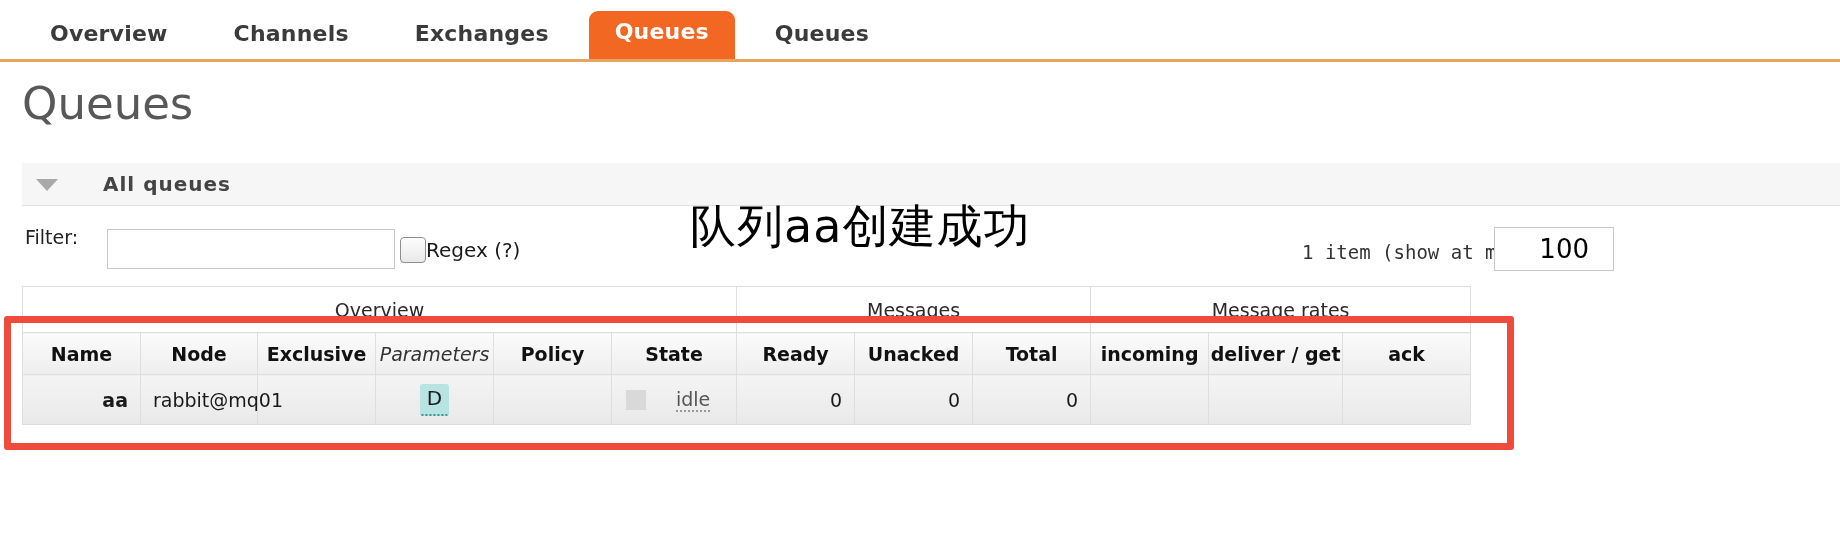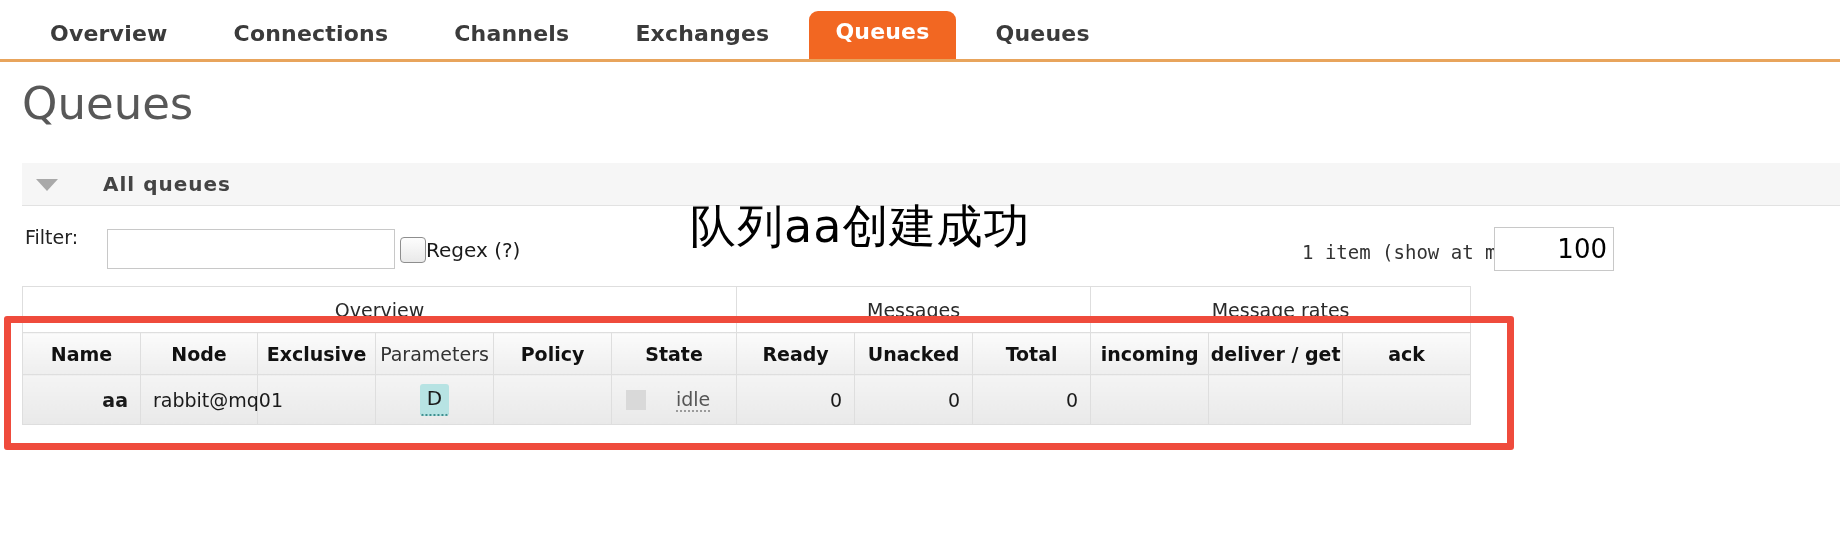--- a/index.html
+++ b/index.html
@@ -118,21 +118,21 @@
     white-space: nowrap;
     font-family: "DejaVu Sans Mono", "Liberation Mono", monospace;
   }
   .count-input {
     position: absolute; left: 1472px; top: 5px;
     width: 120px; height: 44px;
     border: 1px solid #c8c8c8;
     background: #fff;
     font-size: 26px;
     text-align: right;
-    padding: 2px 6px;
+    padding: 2px 24px;
     font-family: "DejaVu Sans", "Liberation Sans", sans-serif;
     outline: none;
   }
 
   
   .annotation {
     position: absolute; left: 690px; top: 196px;
     font-size: 46px;
     color: #000000;
     font-family: "DejaVu Sans", "Liberation Sans", sans-serif;
@@ -167,21 +167,21 @@
   }
   tr.col-head th {
     background: linear-gradient(180deg,#fbfbfb,#eeeeee);
     height: 42px;
     font-size: 19px;
     font-weight: bold;
     color: #111;
     text-align: center;
     vertical-align: middle;
   }
-  tr.col-head th.plain { font-weight: normal; color:#333; }
+  tr.col-head th.plain { font-weight: normal; color:#333;font-style:italic; }
   tr.data-row td {
     background: linear-gradient(180deg,#f4f4f4,#e9e9e9);
     height: 50px;
     font-size: 19px;
     color: #1a1a1a;
     vertical-align: middle;
     padding: 0 12px;
   }
   td.cell-name { font-weight: bold; text-align: right; }
   td.cell-node { color: #a3a3a3; text-align: left; font-size: 18px; }
@@ -223,21 +223,20 @@
   }
 </style>
 </head>
 <body>
 
 <div id="root">
 
   <div class="navbar">
     <div class="navlist">
       <a class="navtab" href="#">Overview</a>
-      <a class="navtab" href="#">Connections</a>
       <a class="navtab" href="#">Channels</a>
       <a class="navtab" href="#">Exchanges</a>
       <a class="navtab active" href="#">Queues</a>
       <a class="navtab" href="#">Queues</a>
     </div>
   </div>
 
   <div class="page-title">Queues</div>
 
   <div class="section">

